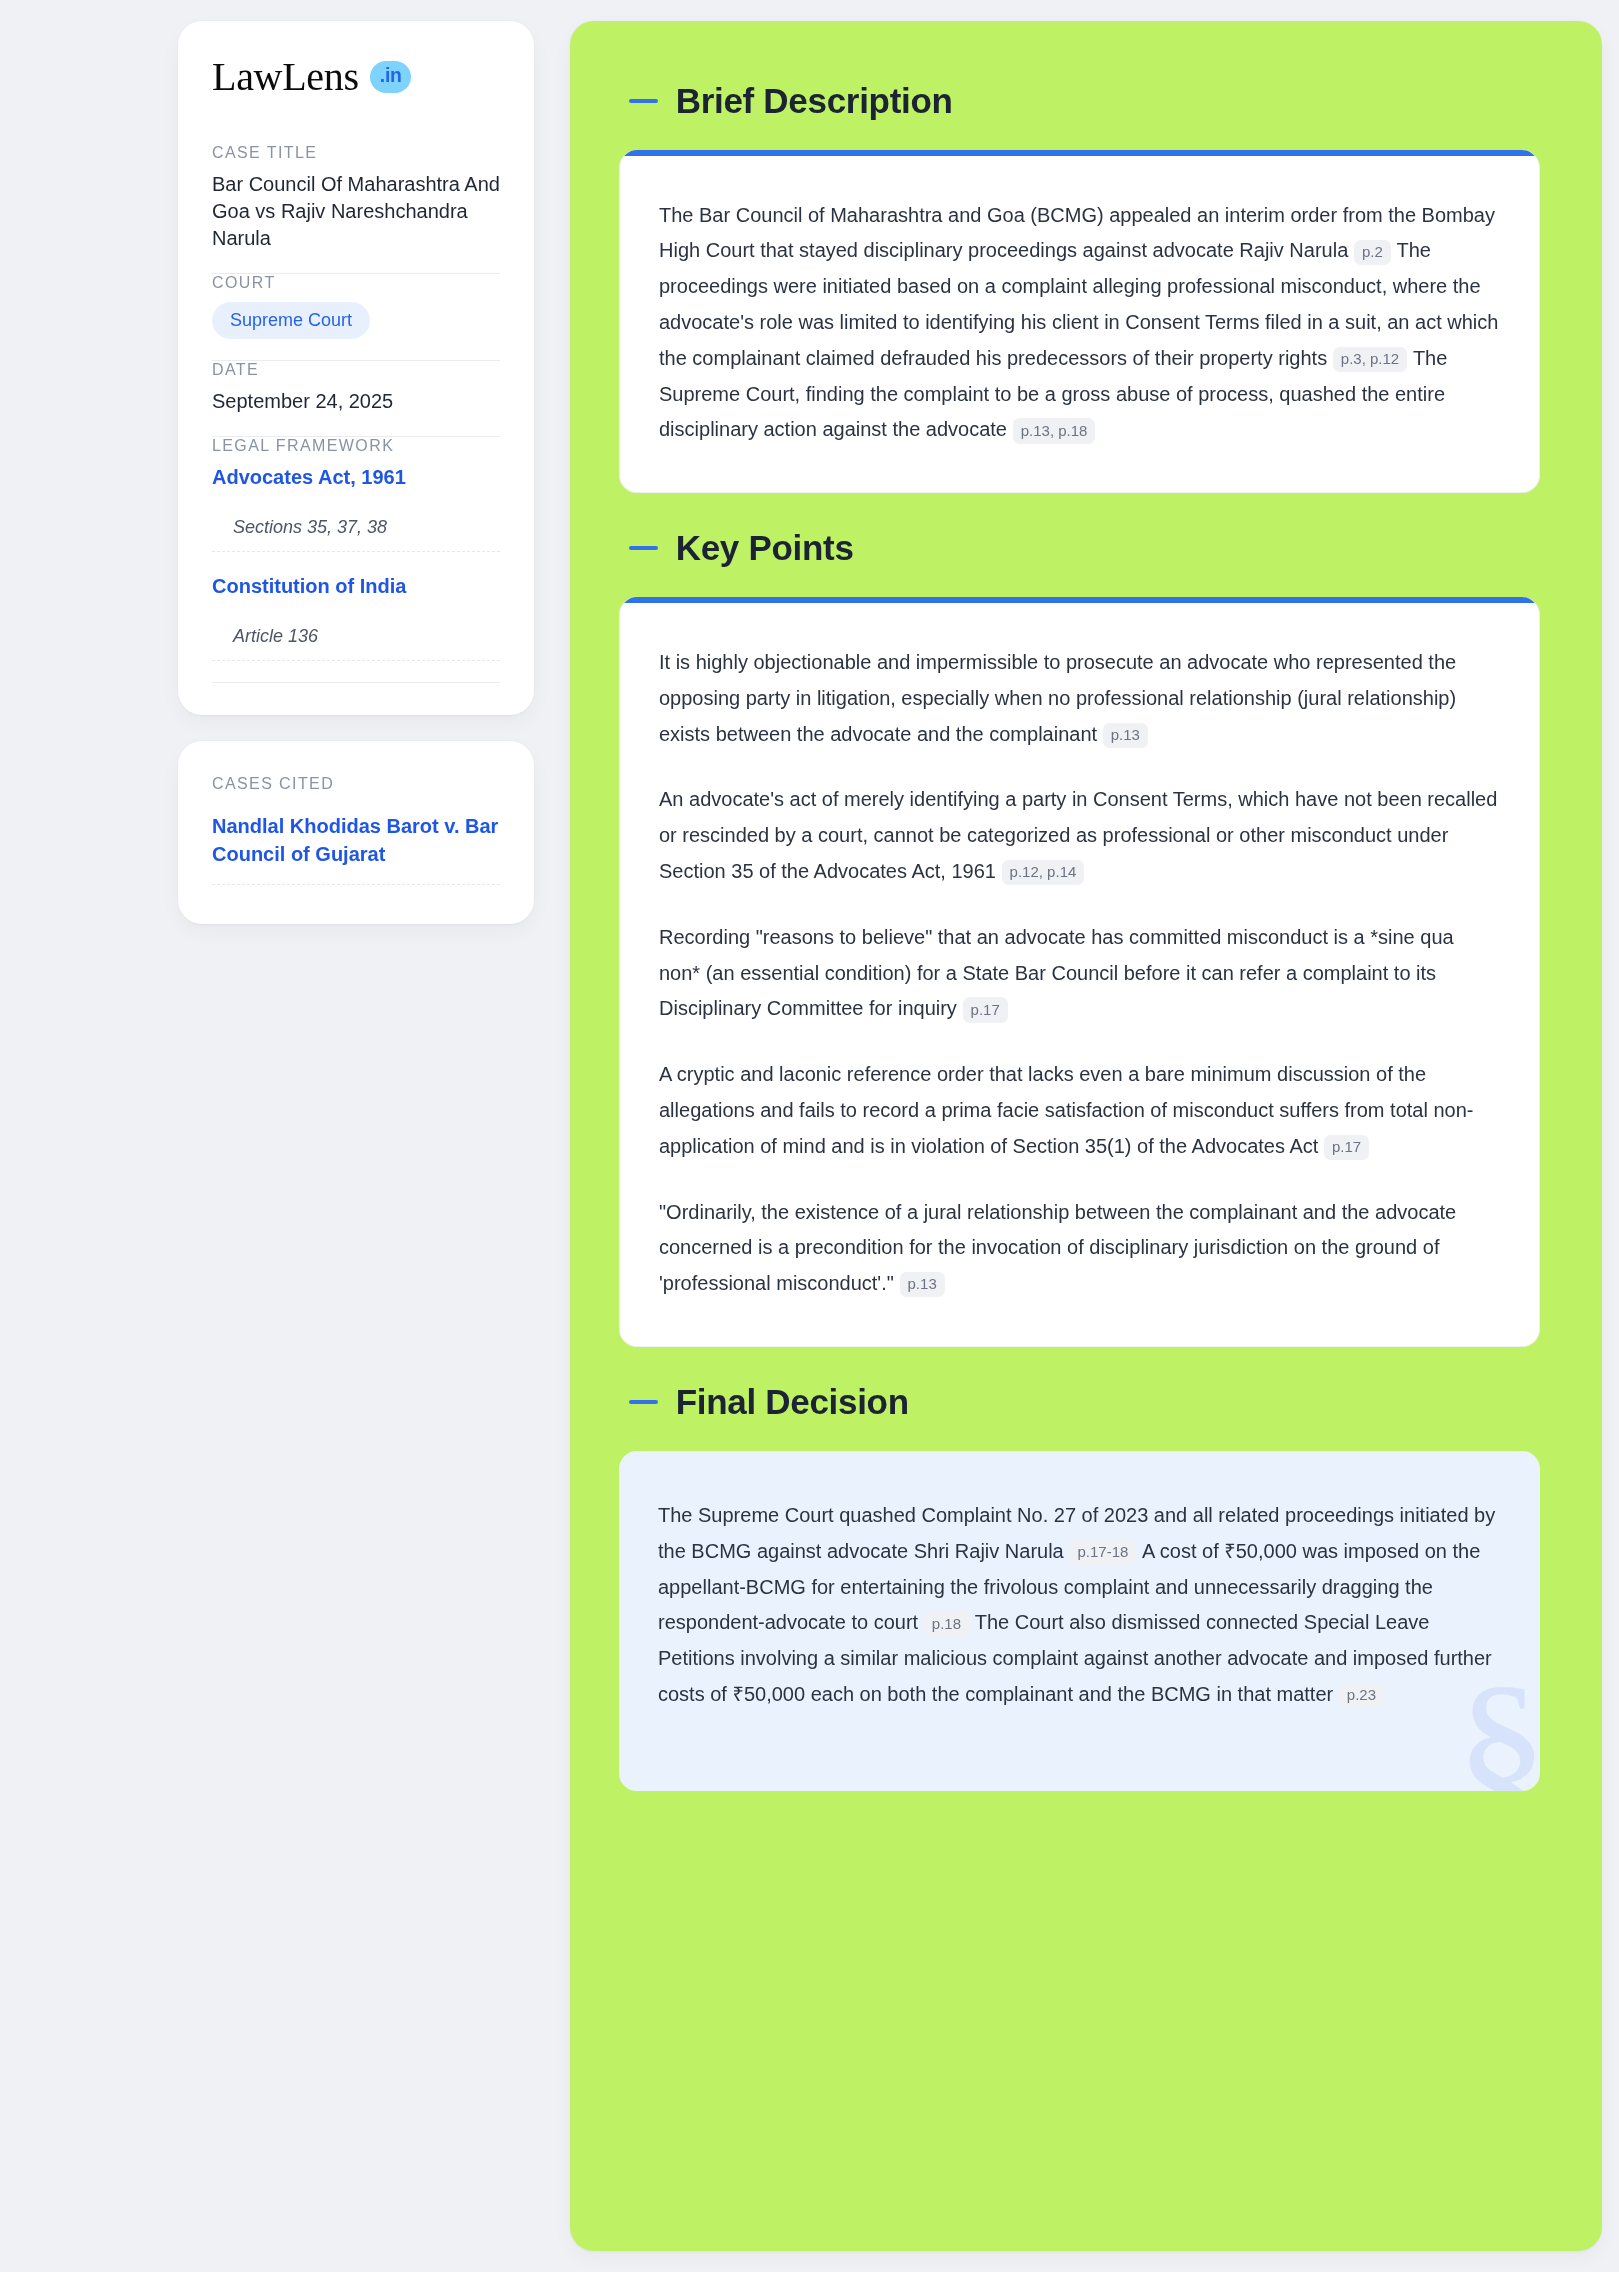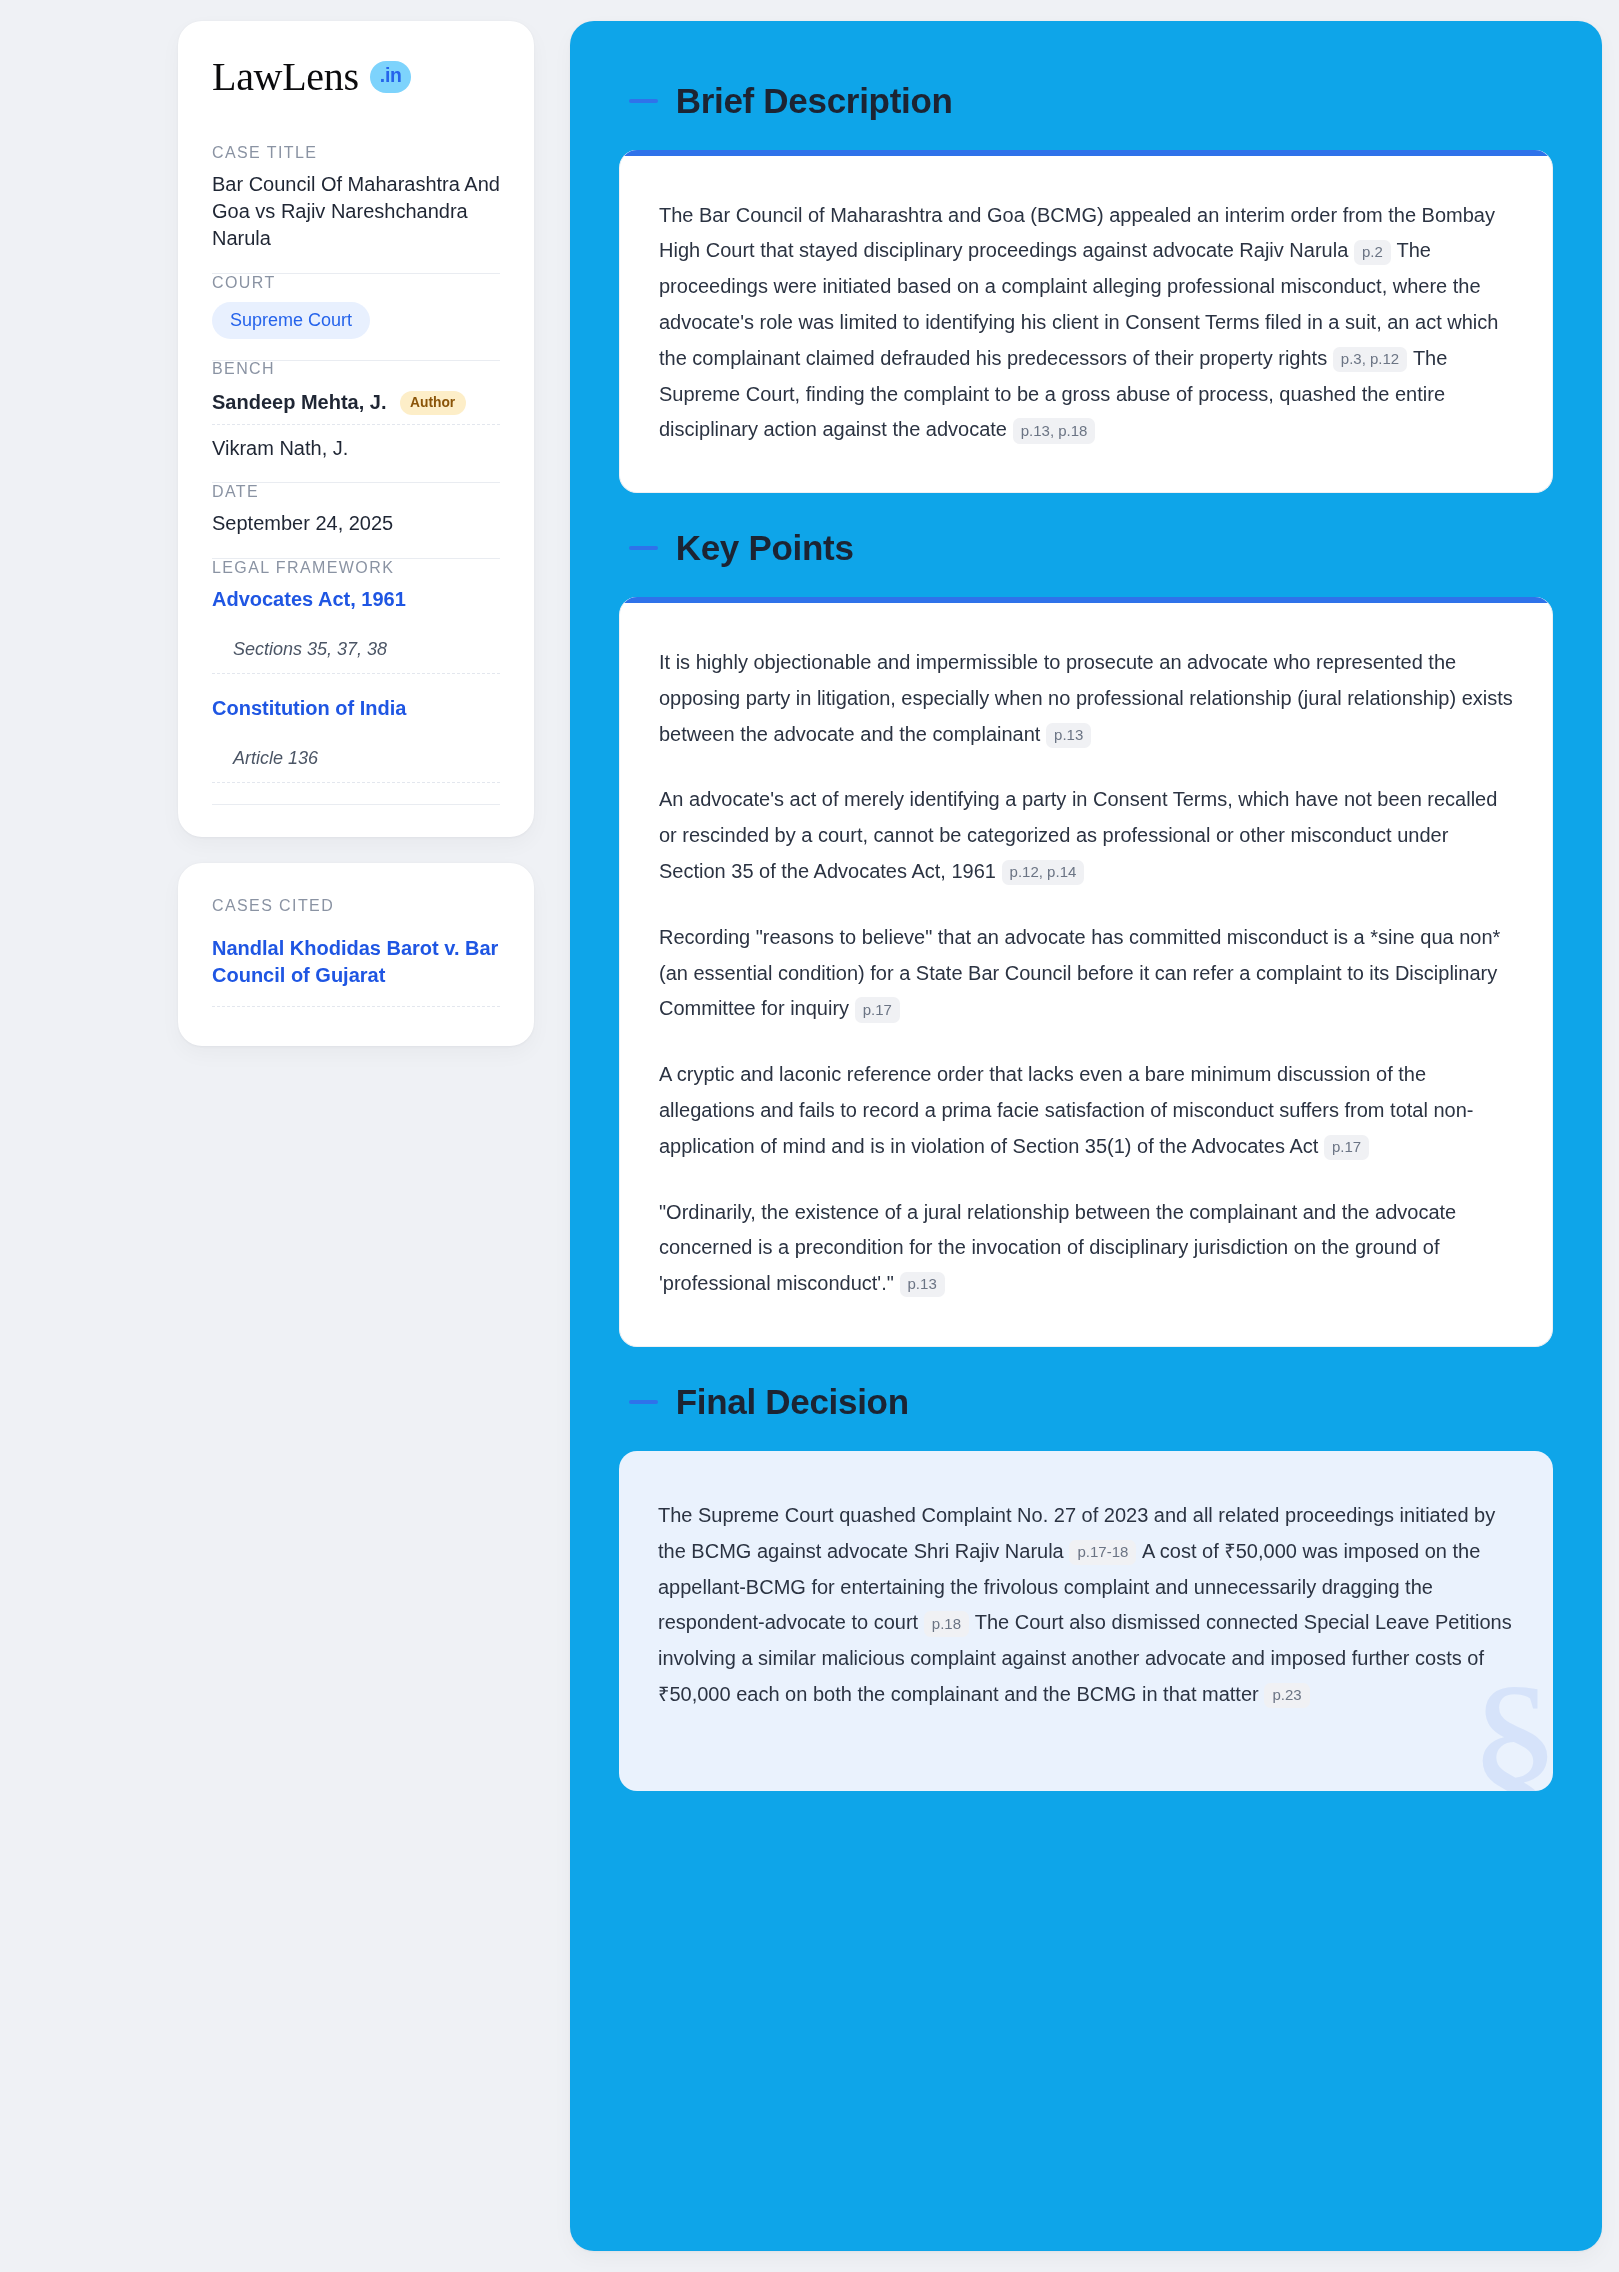--- a/index.html
+++ b/index.html
@@ -135,24 +135,24 @@
     font-size: 20px;
     font-weight: bold;
     color: #1f56e3;
     line-height: 1.36;
     padding: 11.3px 0 16px 0;
   }
 
   
   .main {
     flex: 1 1 auto;
-    background: #0ea5e9;
+    background: #bef264;
     border-radius: 24px;
     box-shadow: 0 0.8px 2.4px rgba(16,24,40,0.045), 0 8px 21px rgba(16,24,40,0.035);
-    padding: 60px 49px 65px 49px;
+    padding: 60px 62px 65px 49px;
     min-height: 2230px;
   }
 
   .section + .section { margin-top: 35px; }
 
   .section-head {
     display: flex;
     align-items: center;
     gap: 18px;
     margin-bottom: 29px;
@@ -245,31 +245,20 @@
         <div class="meta-value">Bar Council Of Maharashtra And Goa vs Rajiv Nareshchandra Narula</div>
       </div>
       <hr class="hr-solid">
 
       <div class="meta-block">
         <div class="meta-label">COURT</div>
         <span class="pill">Supreme Court</span>
       </div>
       <hr class="hr-solid">
 
-      <div class="meta-block">
-        <div class="meta-label">BENCH</div>
-        <div class="bench-row">
-          <span class="bench-name author">Sandeep Mehta, J.</span>
-          <span class="badge-author">Author</span>
-        </div>
-        <hr class="hr-dashed">
-        <div class="bench-row bench-row2">
-          <span class="bench-name">Vikram Nath, J.</span>
-        </div>
-      </div>
       <hr class="hr-solid">
 
       <div class="meta-block">
         <div class="meta-label">DATE</div>
         <div class="meta-value">September 24, 2025</div>
       </div>
       <hr class="hr-solid">
 
       <div class="meta-block">
         <div class="meta-label">LEGAL FRAMEWORK</div>

